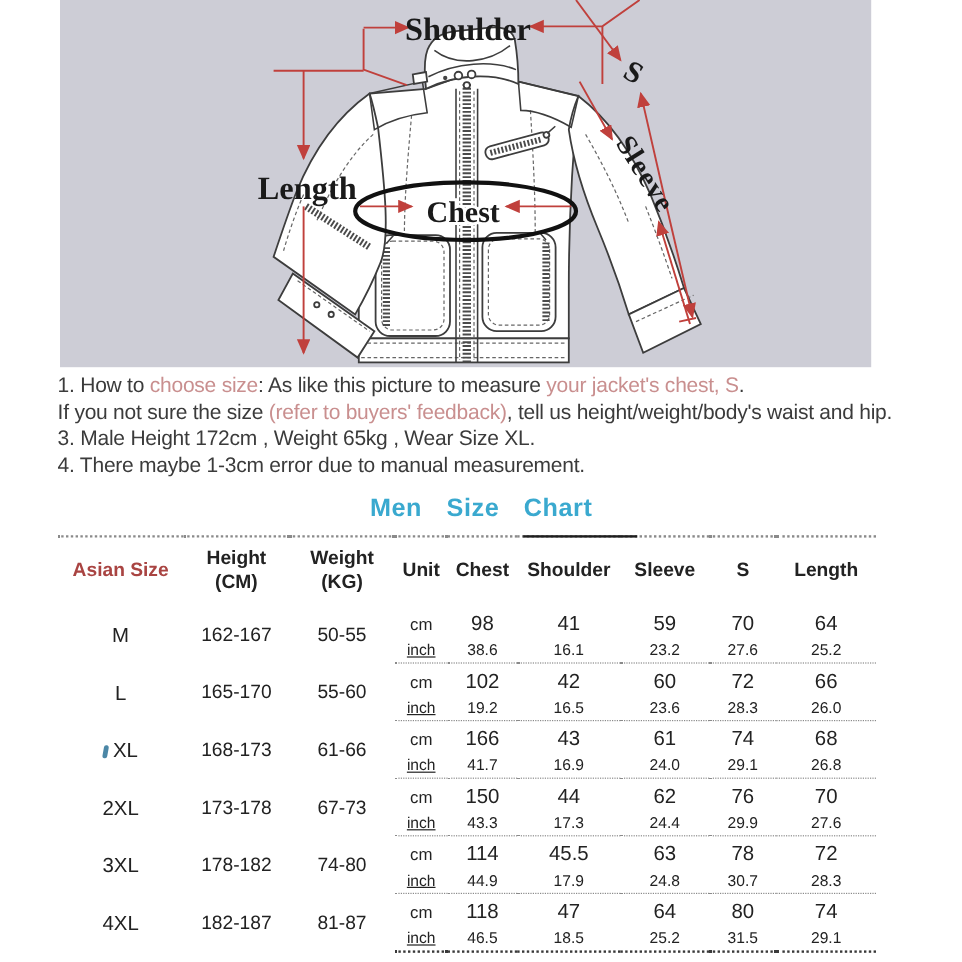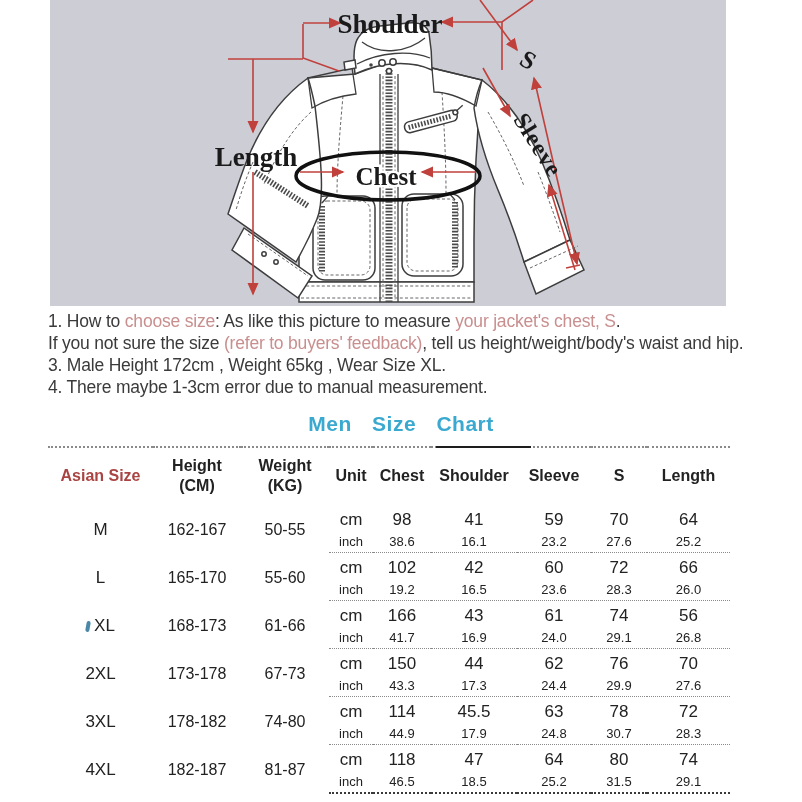--- a/index.html
+++ b/index.html
@@ -28,22 +28,22 @@
 
   
   .table-wrap{position:relative;margin:10px 0 0 48px;width:682px;}
   table{border-collapse:collapse;width:682px;table-layout:fixed;color:#222;}
   th{font-size:16px;font-weight:bold;text-align:center;vertical-align:middle;
      line-height:1.25;padding:8px 0 9px;border-top:2px dotted #8a8a8a;}
   th.red{color:var(--asian-red,#a94442);}
   td{text-align:center;vertical-align:middle;padding:0;}
   .r-cm td{font-size:17px;height:23px;padding-top:3px;}
   .r-inch td{font-size:13px;height:21px;border-bottom:1.5px dotted #8a8a8a;}
-  .r-cm td.unit{font-size:17px;}
-  .r-inch td.unit{font-size:13px;}
+  .r-cm td.unit{font-size:14px;}
+  .r-inch td.unit{font-size:13px;text-decoration:underline;}
   td.size-cell{font-size:17px;}
   td.range-cell{font-size:16px;}
   .last td{border-bottom:2px dotted #3a3a3a;}
   .artifact{position:absolute;top:0px;left:388px;width:95px;height:2px;background:#1e1e1e;}
   .blue-tick{display:inline-block;width:4px;height:11px;margin-right:4px;border-radius:2px;
              background:var(--marker-c,#4b87a6);transform:rotate(10deg);vertical-align:-1px;}
 </style>
 </head>
 <body>
 
@@ -235,21 +235,21 @@
         </tr>
         <tr class="r-cm">
           <td class="size-cell" rowspan="2"><span class="blue-tick"></span>XL</td>
           <td class="range-cell" rowspan="2">168-173</td>
           <td class="range-cell" rowspan="2">61-66</td>
           <td class="unit">cm</td>
           <td class="">166</td>
           <td class="">43</td>
           <td class="">61</td>
           <td class="">74</td>
-          <td class="">56</td>
+          <td class="">68</td>
         </tr>
         <tr class="r-inch">
           <td class="unit">inch</td>
           <td class="">41.7</td>
           <td class="">16.9</td>
           <td class="">24.0</td>
           <td class="">29.1</td>
           <td class="">26.8</td>
         </tr>
         <tr class="r-cm">

